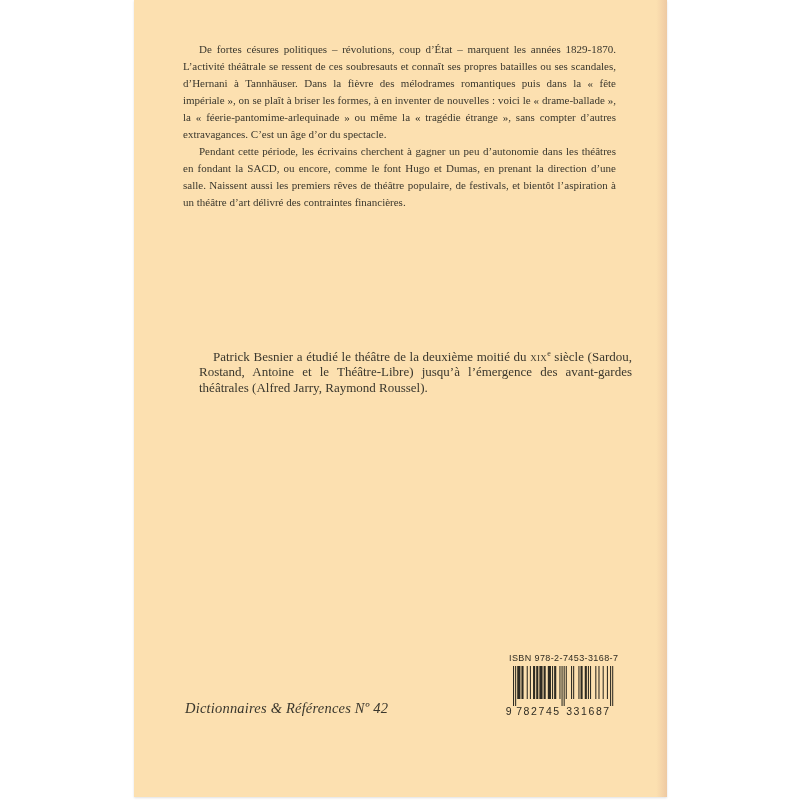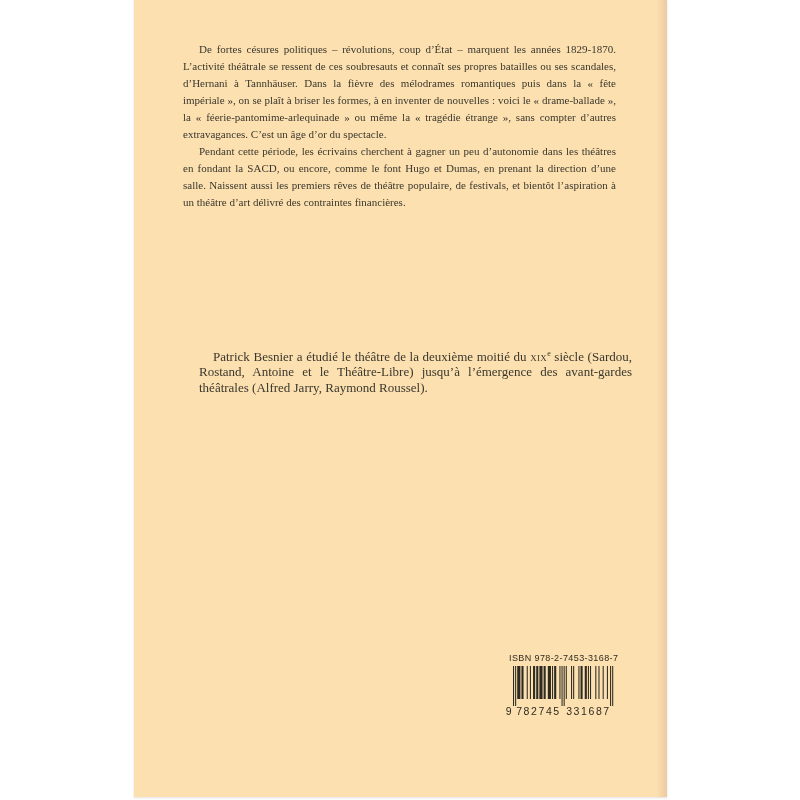--- a/index.html
+++ b/index.html
@@ -54,20 +54,21 @@
 
 <div class="cover">
 
   <div class="textblock">
     <p>De fortes césures politiques – révolutions, coup d’État – marquent les années 1829-1870. L’activité théâtrale se ressent de ces soubresauts et connaît ses propres batailles ou ses scandales, d’Hernani à Tannhäuser. Dans la fièvre des mélodrames romantiques puis dans la «&nbsp;fête impériale&nbsp;», on se plaît à briser les formes, à en inventer de nouvelles&nbsp;: voici le «&nbsp;drame-ballade&nbsp;», la «&nbsp;féerie-pantomime-arlequinade&nbsp;» ou même la «&nbsp;tragédie étrange&nbsp;», sans compter d’autres extravagances. C’est un âge d’or du spectacle.</p>
     <p>Pendant cette période, les écrivains cherchent à gagner un peu d’autonomie dans les théâtres en fondant la SACD, ou encore, comme le font Hugo et Dumas, en prenant la direction d’une salle. Naissent aussi les premiers rêves de théâtre populaire, de festivals, et bientôt l’aspiration à un théâtre d’art délivré des contraintes financières.</p>
   </div>
 
   <p class="author"><span>Patrick Besnier a étudié le théâtre de la deuxième moitié du </span><span class="smallcaps">xix</span><sup>e</sup><span>&nbsp;siècle (Sardou, Rostand, Antoine et le Théâtre-Libre) jusqu’à l’émergence des avant-gardes théâtrales (Alfred Jarry, Raymond Roussel).</span></p>
 
+  <div class="series">Dictionnaires &amp; Références Nº 42</div>
 
   <div class="barcode">
     <div class="isbn">ISBN 978-2-7453-3168-7</div>
     <svg width="113" height="52" viewBox="0 0 113 52">
       <g id="bars">
           <rect x="10.00" y="0" width="1.05" height="40" fill="var(--barcode-ink)"></rect>
           <rect x="12.11" y="0" width="1.05" height="40" fill="var(--barcode-ink)"></rect>
           <rect x="14.22" y="0" width="3.17" height="33" fill="var(--barcode-ink)"></rect>
           <rect x="18.44" y="0" width="2.11" height="33" fill="var(--barcode-ink)"></rect>
           <rect x="23.71" y="0" width="1.05" height="33" fill="var(--barcode-ink)"></rect>

